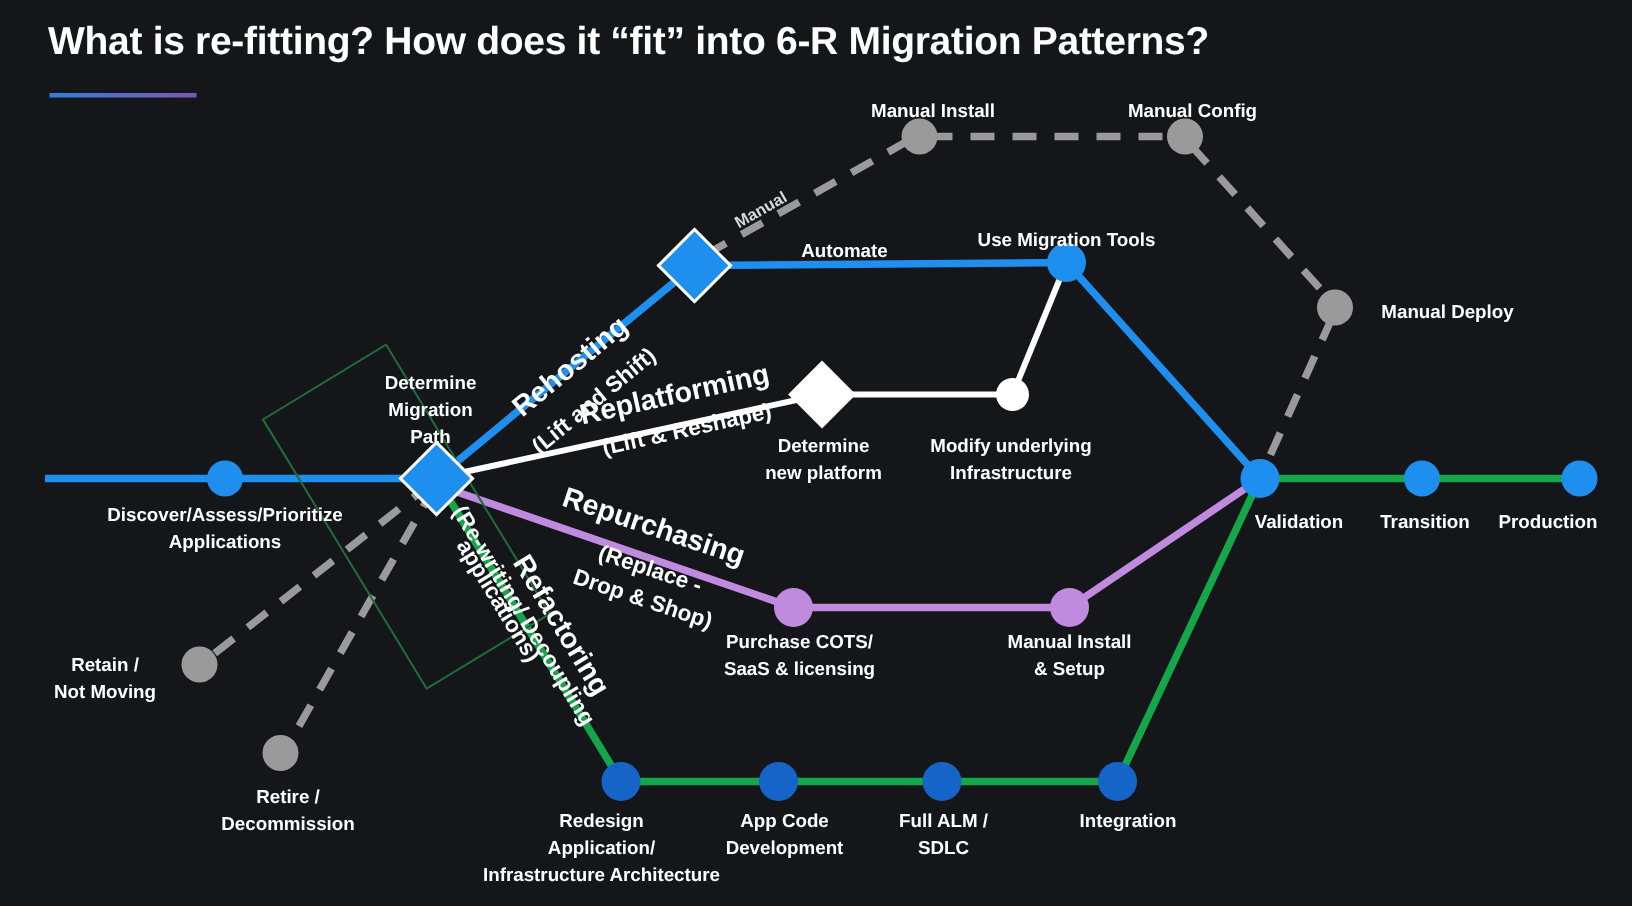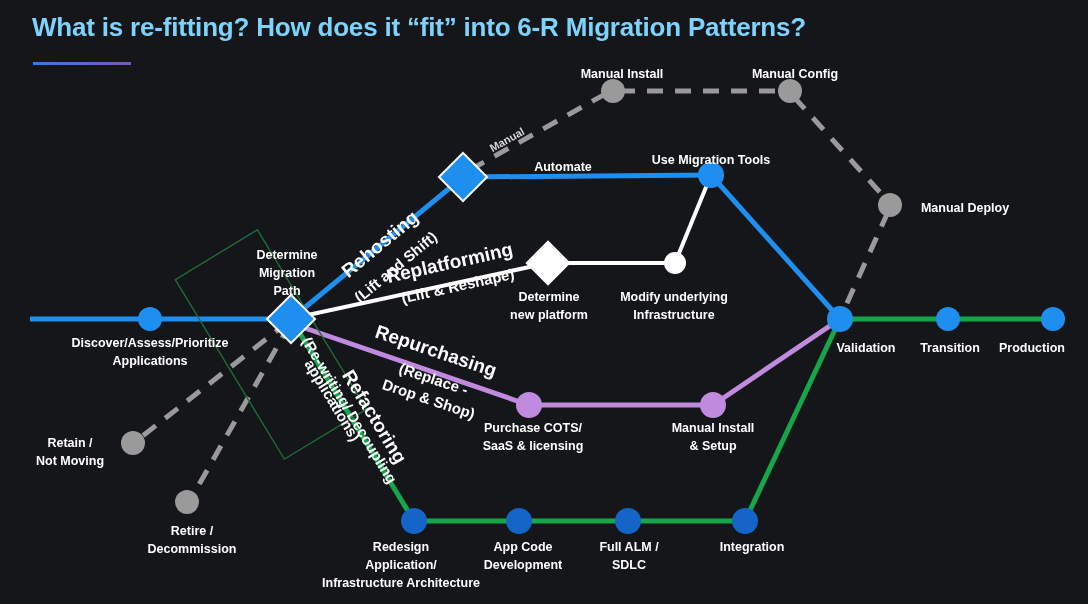--- a/index.html
+++ b/index.html
@@ -6,21 +6,21 @@
   body{
     width:1088px;height:604px;
     background:#141619;
     font-family:"Liberation Sans", sans-serif;
     overflow:hidden;
     position:relative;
   }
   #stage{position:absolute;inset:0;width:1088px;height:604px;}
   .title{
     position:absolute;left:32px;top:12px;
-    font-size:26px;font-weight:bold;color:#7dd3fc;
+    font-size:26px;font-weight:bold;color:#ffffff;
     letter-spacing:-0.2px;white-space:nowrap;
   }
   .title-rule{
     position:absolute;left:33px;top:62px;width:98px;height:3px;
     background:linear-gradient(90deg,#2f7fe0 0%,#7d56b8 100%);
   }
   svg{position:absolute;left:0;top:0;width:1088px;height:604px;}
   text{fill:#ffffff;font-family:"Liberation Sans", sans-serif;font-weight:bold;}
   .nlabel{font-size:12.5px;text-anchor:middle;}
   .elabel{font-size:12.5px;text-anchor:middle;}

